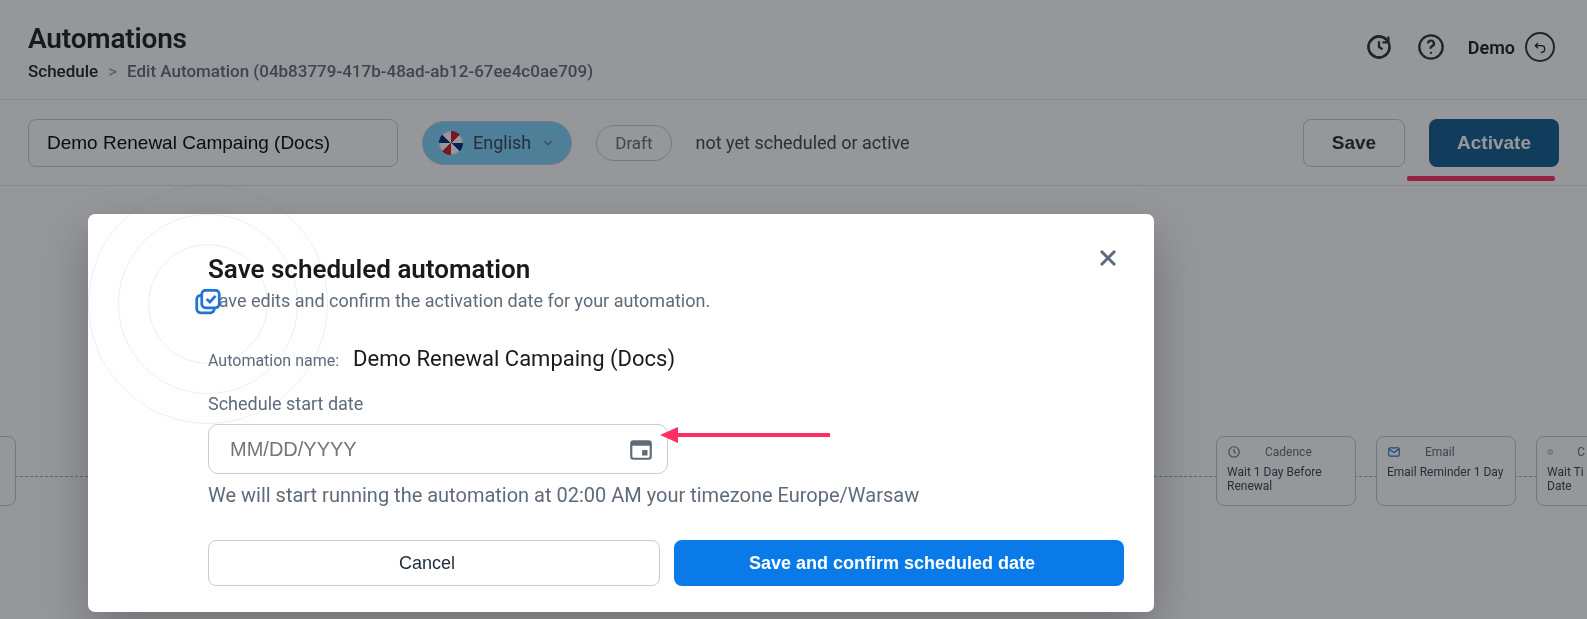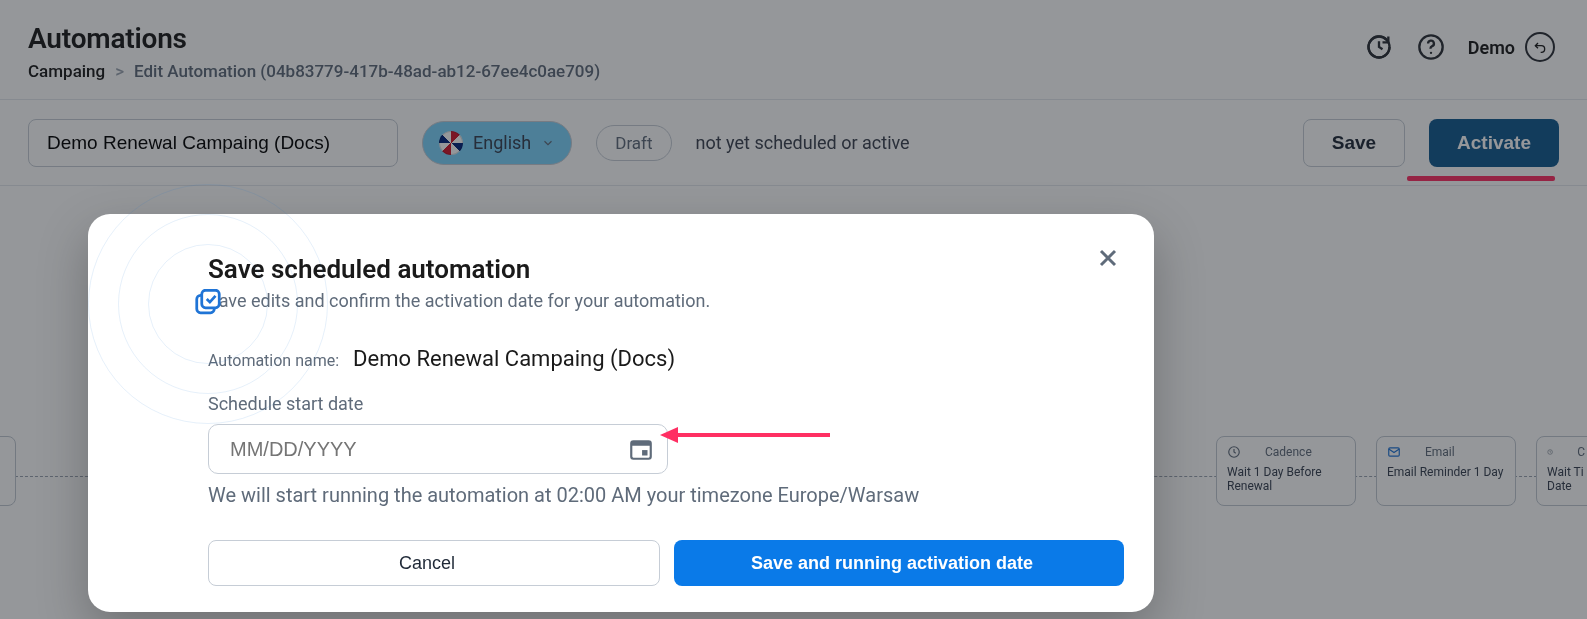--- a/index.html
+++ b/index.html
@@ -167,21 +167,21 @@
     position: absolute; inset: 0;
     background: rgba(20, 24, 30, 0.45);
     pointer-events: none;
   }
 
   .modal {
     position: absolute;
     left: 88px; top: 214px;
     width: 1066px; height: 398px;
     background: #fff;
-    border-radius: 22px;
+    border-radius: 7px;
     box-shadow: var(--modal-shadow);
     padding: 40px 48px 28px 120px;
   }
 
   .modal-close {
     position: absolute; top: 30px; right: 32px;
     width: 28px; height: 28px;
     color: #5f6b7a;
     cursor: pointer;
   }
@@ -259,21 +259,21 @@
     pointer-events: none;
   }
 </style>
 </head>
 <body>
 
 <div class="topbar">
   <div class="topbar-left">
     <h1 class="page-title-text">Automations</h1>
     <div class="breadcrumbs">
-      <span class="crumb-root">Campaing</span>
+      <span class="crumb-root">Schedule</span>
       <span class="crumb-sep">&gt;</span>
       <span class="crumb-leaf">Edit Automation (04b83779-417b-48ad-ab12-67ee4c0ae709)</span>
     </div>
   </div>
   <div class="topbar-right">
     <span class="top-icon">
       <svg viewBox="0 0 24 24" width="28" height="28" fill="none" stroke="currentColor" stroke-width="2">
         <circle cx="12" cy="12" r="9"></circle>
           <path d="M12 7v5l3 2"></path>
           <path d="M21 12a9 9 0 1 1-2.5-6.3"></path>
@@ -396,20 +396,20 @@
         <rect x="3" y="5" width="18" height="16" rx="2" fill="none" stroke="currentColor" stroke-width="2"></rect>
         <rect x="3" y="5" width="18" height="4"></rect>
         <rect x="13" y="13" width="5" height="5"></rect>
       </svg>
     </span>
   </div>
   <div class="field-hint">We will start running the automation at 02:00 AM your timezone Europe/Warsaw</div>
 
   <div class="modal-buttons">
     <button class="btn btn-outline">Cancel</button>
-    <button class="btn btn-confirm">Save and running activation date</button>
+    <button class="btn btn-confirm">Save and confirm scheduled date</button>
   </div>
 </div>
 
 <svg class="annotation-arrow" viewBox="0 0 170 22">
   <line x1="170" y1="11" x2="10" y2="11" stroke="#ff2f63" stroke-width="4"></line>
   <polygon points="0,11 18,3 18,19" fill="#ff2f63"></polygon>
 </svg>
 
 </body></html>

